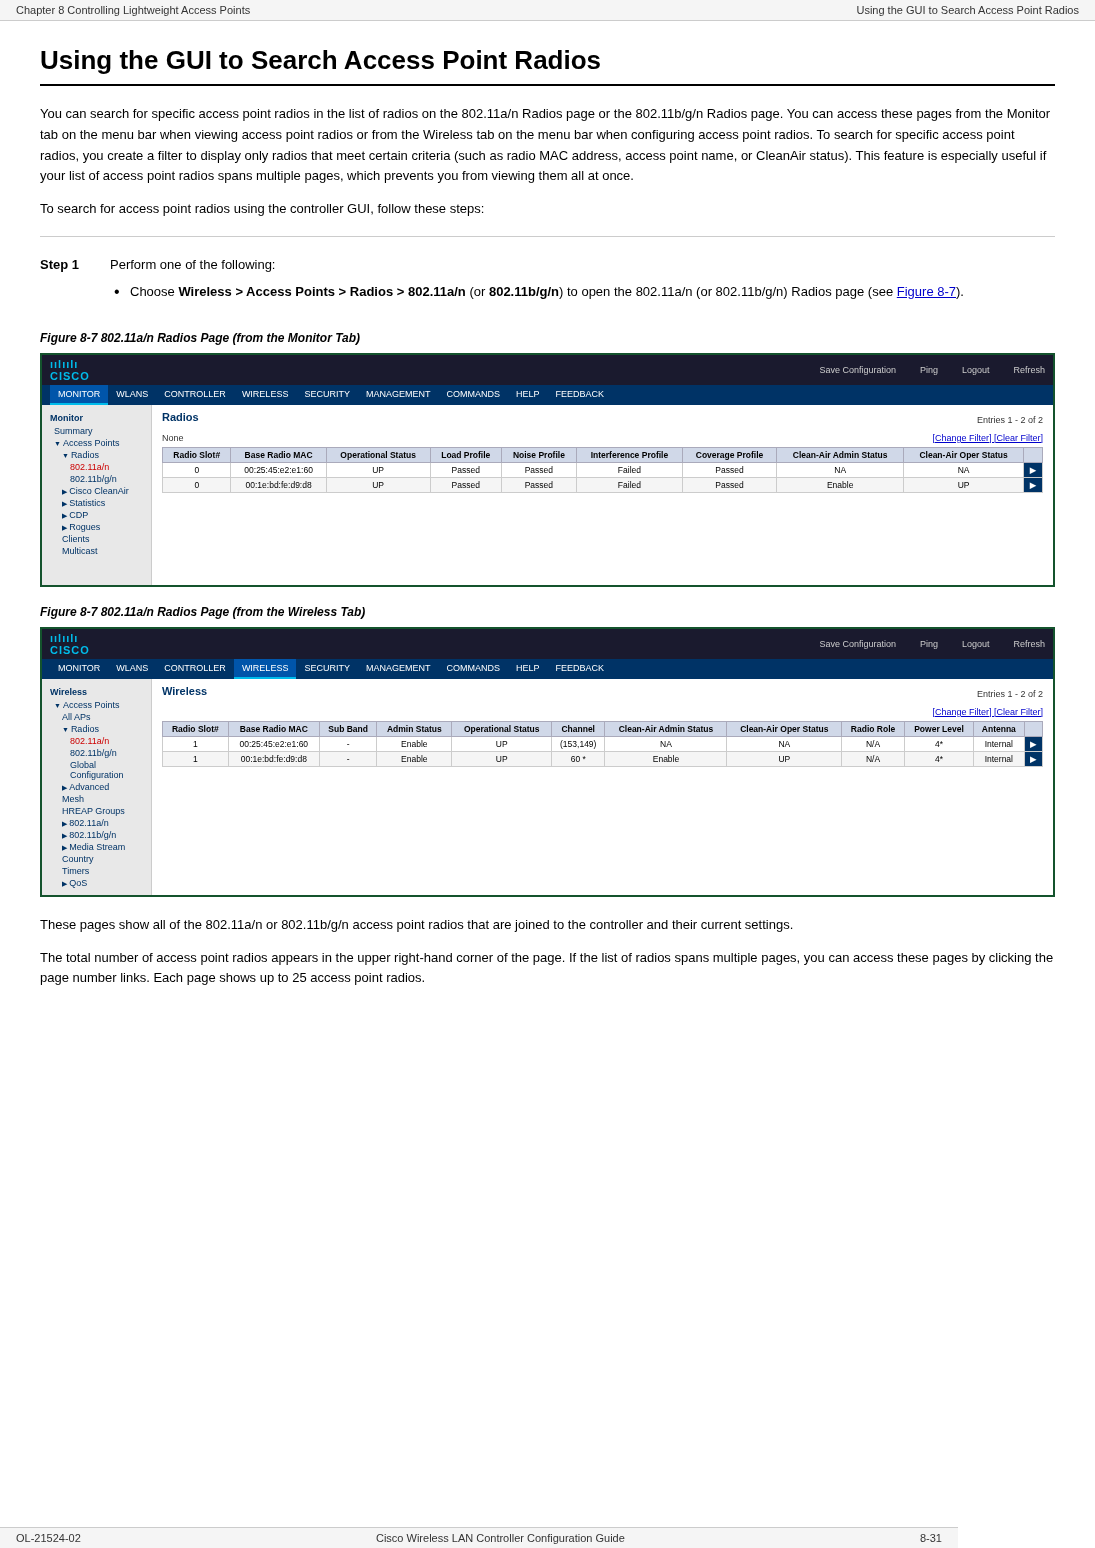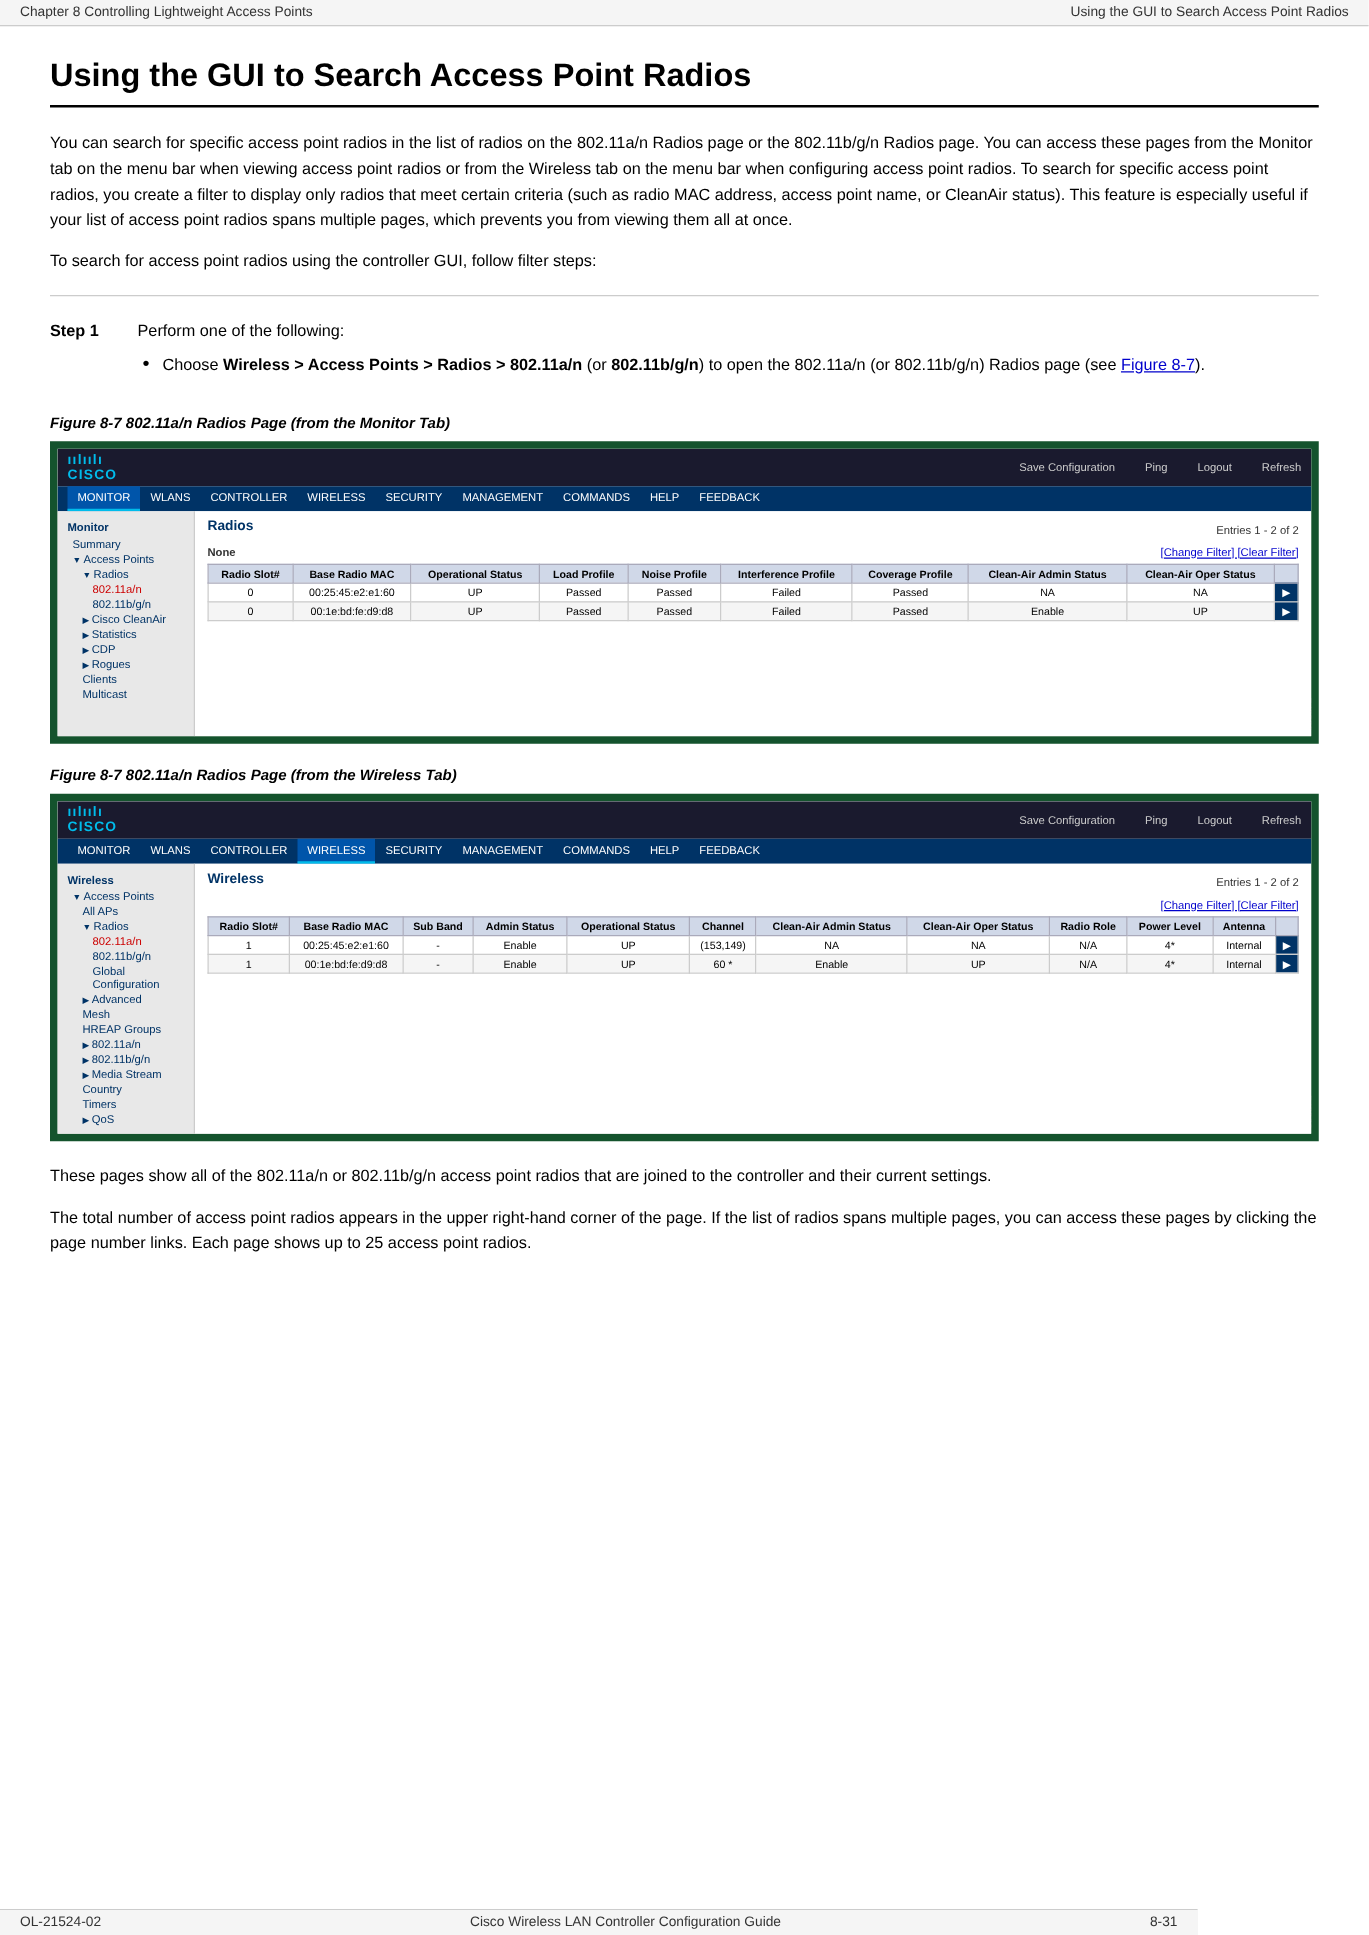--- a/index.html
+++ b/index.html
@@ -106,21 +106,21 @@
     .figure-caption {
       font-size: 12px;
       font-weight: bold;
       color: #000;
       margin: 18px 0 8px 0;
       font-style: italic;
     }
 
     
     .screenshot-box {
-      border: 6px solid #14532d;
+      border: 2px solid #14532d;
       background: #fff;
       margin-bottom: 18px;
       font-size: 10px;
       position: relative;
       overflow: hidden;
     }
 
     
     .cisco-topbar {
       background: #1a1a2e;
@@ -213,21 +213,20 @@
     }
     .ss-main .ss-filter-bar {
       display: flex;
       justify-content: space-between;
       align-items: center;
       margin-bottom: 4px;
       font-size: 9px;
     }
     .ss-main .ss-filter-bar .none-label {
       color: #333;
-      font-weight: bold;
     }
     .ss-main .ss-filter-links {
       color: #0000cc;
       text-decoration: underline;
       margin-left: 32px;
     }
 
     
     .ss-table {
       width: 100%;
@@ -273,21 +272,21 @@
 <div class="page-header">
   <span class="left">Chapter 8      Controlling Lightweight Access Points</span>
   <span class="right">Using the GUI to Search Access Point Radios</span>
 </div>
 
 <div class="content">
 
   <h1 class="section-title">Using the GUI to Search Access Point Radios</h1>
 
   <p class="body-text">You can search for specific access point radios in the list of radios on the 802.11a/n Radios page or the 802.11b/g/n Radios page. You can access these pages from the Monitor tab on the menu bar when viewing access point radios or from the Wireless tab on the menu bar when configuring access point radios. To search for specific access point radios, you create a filter to display only radios that meet certain criteria (such as radio MAC address, access point name, or CleanAir status). This feature is especially useful if your list of access point radios spans multiple pages, which prevents you from viewing them all at once.</p>
-  <p class="body-text">To search for access point radios using the controller GUI, follow filter steps:</p>
+  <p class="body-text">To search for access point radios using the controller GUI, follow these steps:</p>
 
   <hr class="horizontal-rule">
 
   <div class="step-block">
     <div class="step-label">Step 1</div>
     <div class="step-content">
       <p class="step-intro">Perform one of the following:</p>
       <ul class="bullet-list">
         <li>
           Choose <strong>Wireless &gt; Access Points &gt; Radios &gt; 802.11a/n</strong> (or <strong>802.11b/g/n</strong>) to open the 802.11a/n (or 802.11b/g/n) Radios page (see <a class="link">Figure 8-7</a>).

